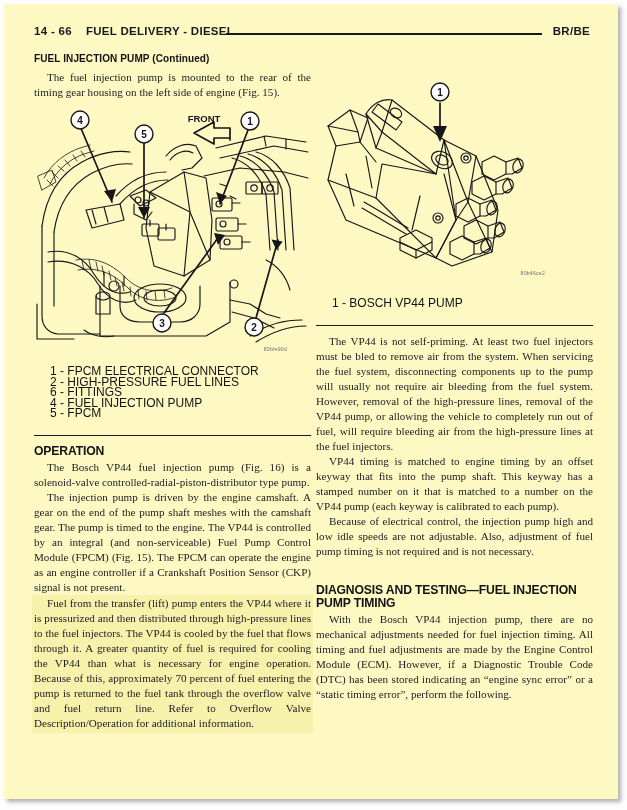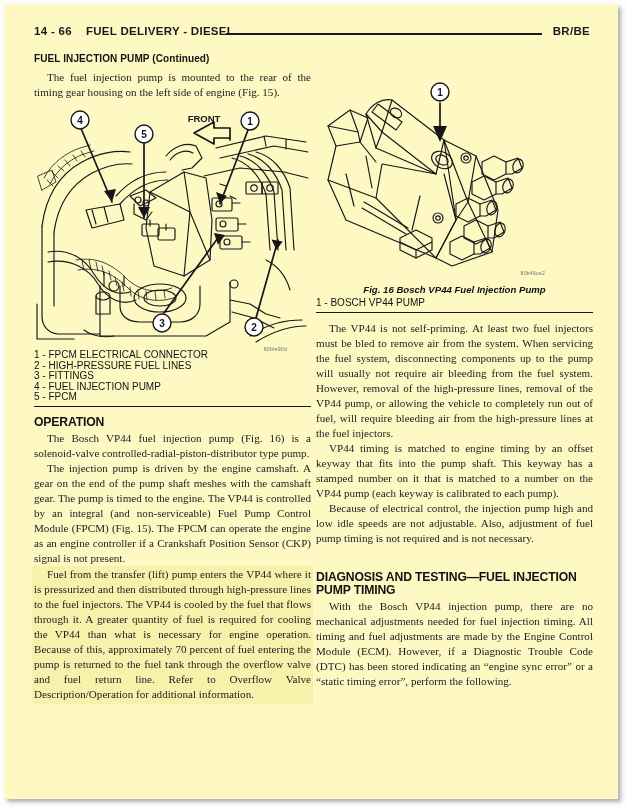--- a/index.html
+++ b/index.html
@@ -146,24 +146,24 @@
     font-family: "Liberation Sans", sans-serif;
     font-style: italic;
     font-weight: bold;
     font-size: 9.6px;
     text-align: center;
     color: #121215;
     margin: 2px 0 3px 0;
   }
   .legend {
     font-family: "Liberation Sans", sans-serif;
-    font-size: 10px;
+    font-size: 12px;
     line-height: 10.6px;
     color: #121215;
-    margin: 0;
+    margin: 16px;
     padding: 0;
     list-style: none;
   }
   .legend li { white-space: nowrap; }
   .rule-under {
     border-bottom: 1.6px solid #19191d;
     margin-top: 3px;
     margin-bottom: 9px;
   }
   .rule-under-r {
@@ -365,21 +365,21 @@
            <g>
              <circle class="cal" cx="220" cy="227" r="9"></circle>
              <text class="caltxt" x="220" y="227.5">2</text>
            </g>
          </svg>
          <div class="fig-code" style="right:24px; bottom:-2px;">80bfe90d</div>
        </div>
        <ul class="legend">
          <li>1 - FPCM ELECTRICAL CONNECTOR</li>
          <li>2 - HIGH-PRESSURE FUEL LINES</li>
-         <li>3 - FITTINGS</li>
+         <li>6 - FITTINGS</li>
          <li>4 - FUEL INJECTION PUMP</li>
          <li>5 - FPCM</li>
        </ul>
        <div class="rule-under"></div>
      </div>
 
      <h3 class="head">OPERATION</h3>
      <p class="body">The Bosch VP44 fuel injection pump (Fig. 16) is a solenoid-valve controlled-radial-piston-distributor type pump.</p>
      <p class="body">The injection pump is driven by the engine camshaft. A gear on the end of the pump shaft meshes with the camshaft gear. The pump is timed to the engine. The VP44 is controlled by an integral (and non-serviceable) Fuel Pump Control Module (FPCM) (Fig. 15). The FPCM can operate the engine as an engine controller if a Crankshaft Position Sensor (CKP) signal is not present.</p>
      <div class="hl-block">
@@ -474,21 +474,20 @@
                   <path d="M124 33 L 124 62"></path>
                 </g>
            <path d="M124 72 L 117 56 L 131 56 Z" fill="#16161a" stroke="none"></path>
            <g>
              <circle class="cal" cx="124" cy="22" r="9"></circle>
              <text class="caltxt" x="124" y="22.5">1</text>
            </g>
          </svg>
          <div class="fig-code" style="right:48px; bottom:6px;">80b46ce2</div>
        </div>
-       <div class="fig-cap">Fig. 16 Bosch VP44 Fuel Injection Pump</div>
        <ul class="legend">
          <li>1 - BOSCH VP44 PUMP</li>
        </ul>
        <div class="rule-under-r"></div>
      </div>
 
      <p class="body">The VP44 is not self-priming. At least two fuel injectors must be bled to remove air from the system. When servicing the fuel system, disconnecting components up to the pump will usually not require air bleeding from the fuel system. However, removal of the high-pressure lines, removal of the VP44 pump, or allowing the vehicle to completely run out of fuel, will require bleeding air from the high-pressure lines at the fuel injectors.</p>
      <p class="body">VP44 timing is matched to engine timing by an offset keyway that fits into the pump shaft. This keyway has a stamped number on it that is matched to a number on the VP44 pump (each keyway is calibrated to each pump).</p>
      <p class="body">Because of electrical control, the injection pump high and low idle speeds are not adjustable. Also, adjustment of fuel pump timing is not required and is not necessary.</p>
 

